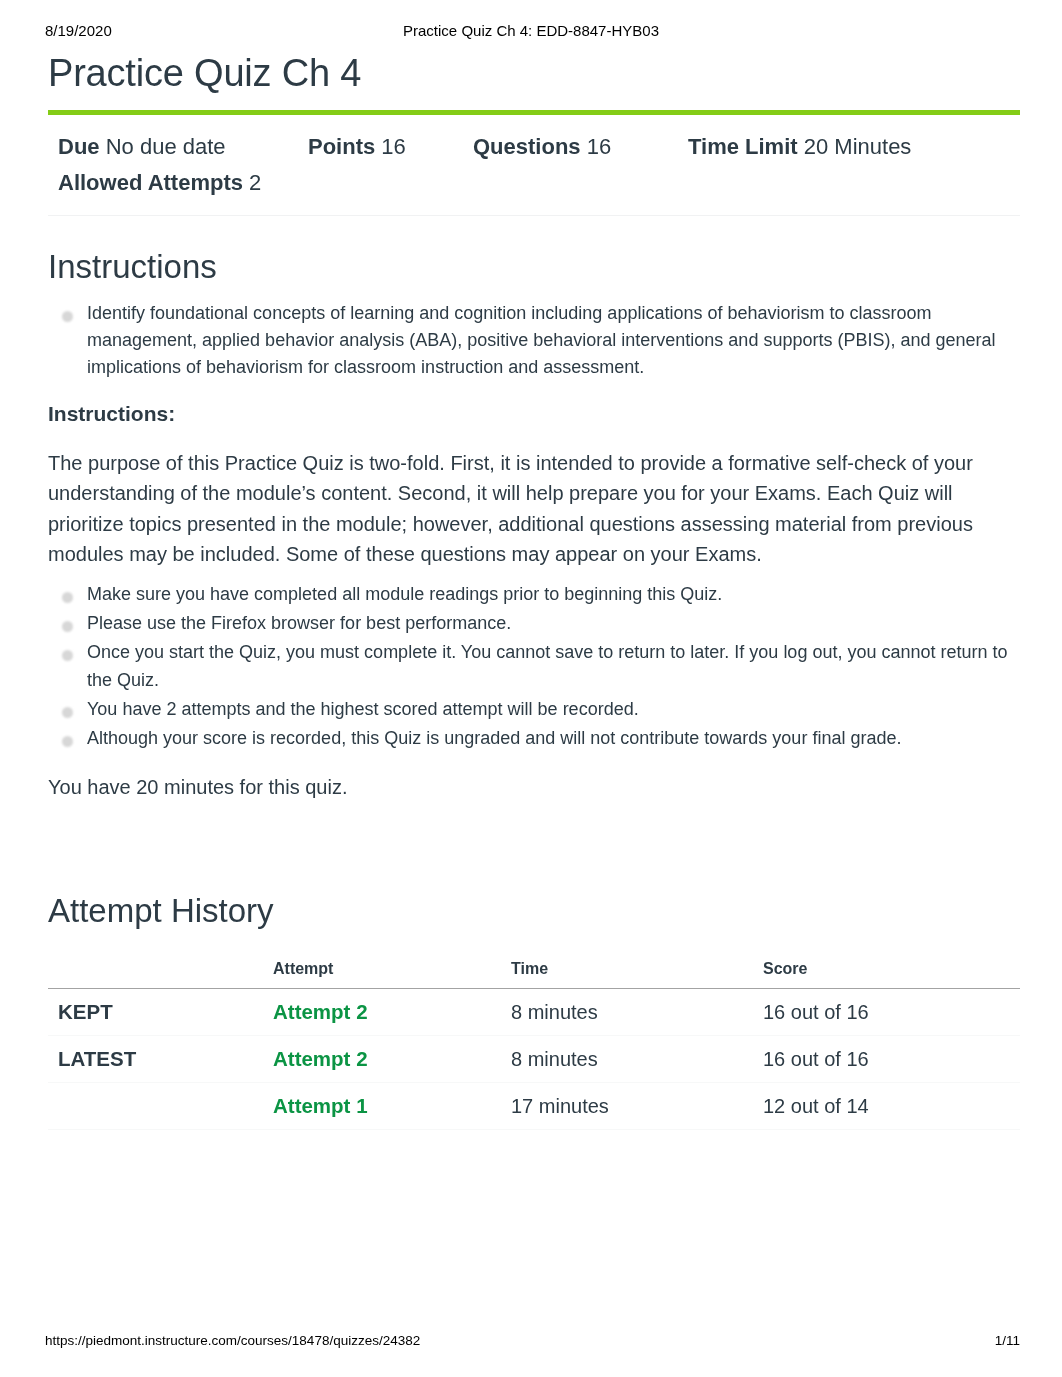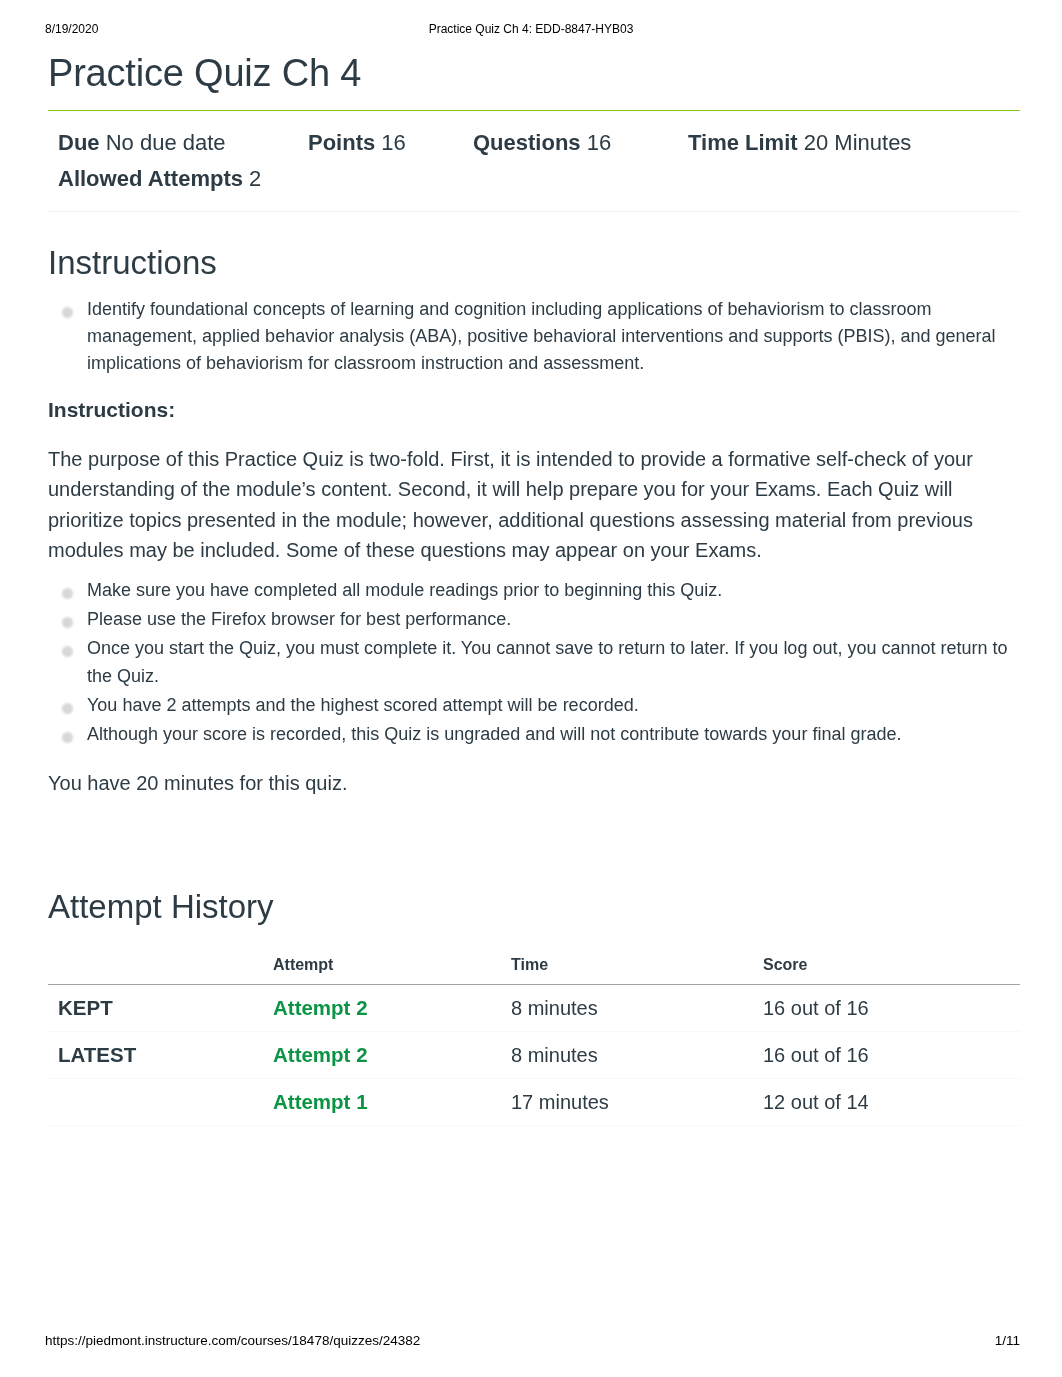--- a/index.html
+++ b/index.html
@@ -25,21 +25,21 @@
     box-sizing: border-box;
   }
 
   
   .print-header {
     position: absolute;
     top: 22px;
     left: 45px;
     right: 45px;
     height: 18px;
-    font-size: 12px;
+    font-size: 15px;
     color: #000;
     font-family: "Liberation Sans", sans-serif;
   }
   .print-header .ph-left {
     position: absolute;
     left: 0;
     top: 0;
     white-space: nowrap;
   }
   .print-header .ph-center {
@@ -65,21 +65,21 @@
     font-size: 38px;
     line-height: 1.22;
     font-weight: 400;
     letter-spacing: -0.2px;
     color: #2d3b45;
   }
 
   
   .quiz-meta {
     margin-top: 10px;
-    border-top: 1px solid #84cc16;
+    border-top: 5px solid #84cc16;
     border-bottom: 1px solid #f1f2f3;
     padding: 14px 0 14px 10px;
     font-size: 22px;
     line-height: 1.62;
     color: #2d3b45;
   }
   .quiz-meta .meta-row {
     display: block;
     white-space: nowrap;
   }

